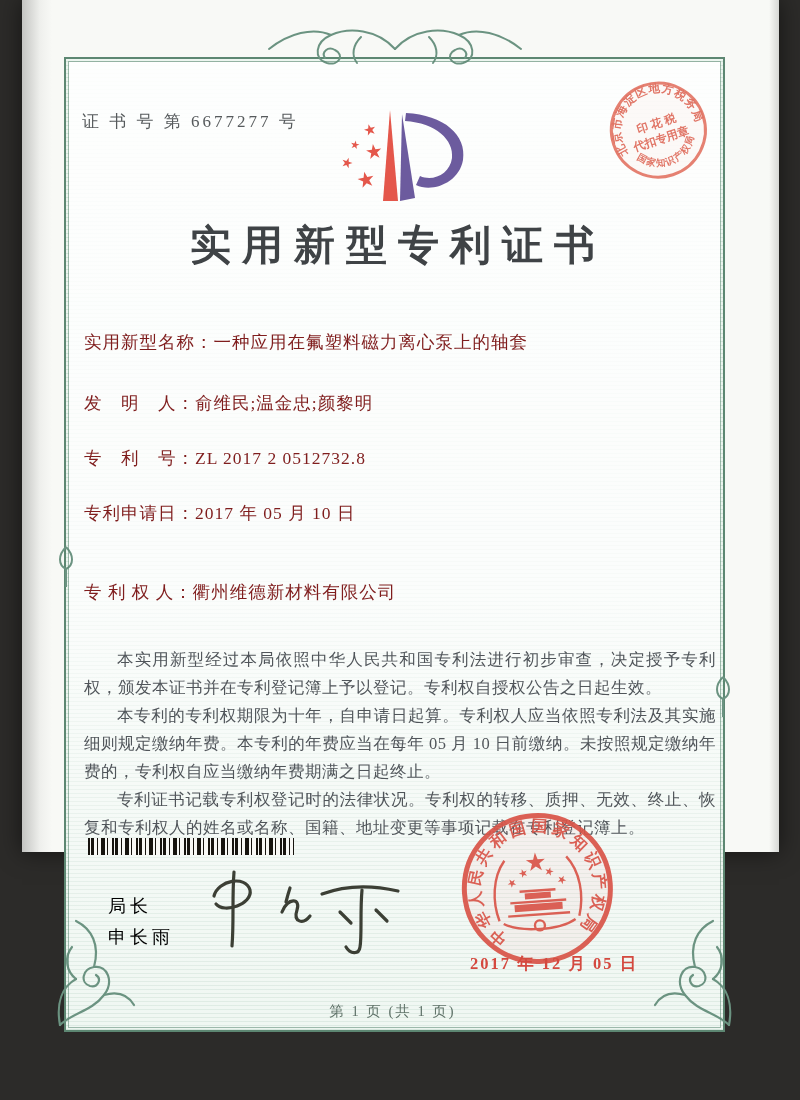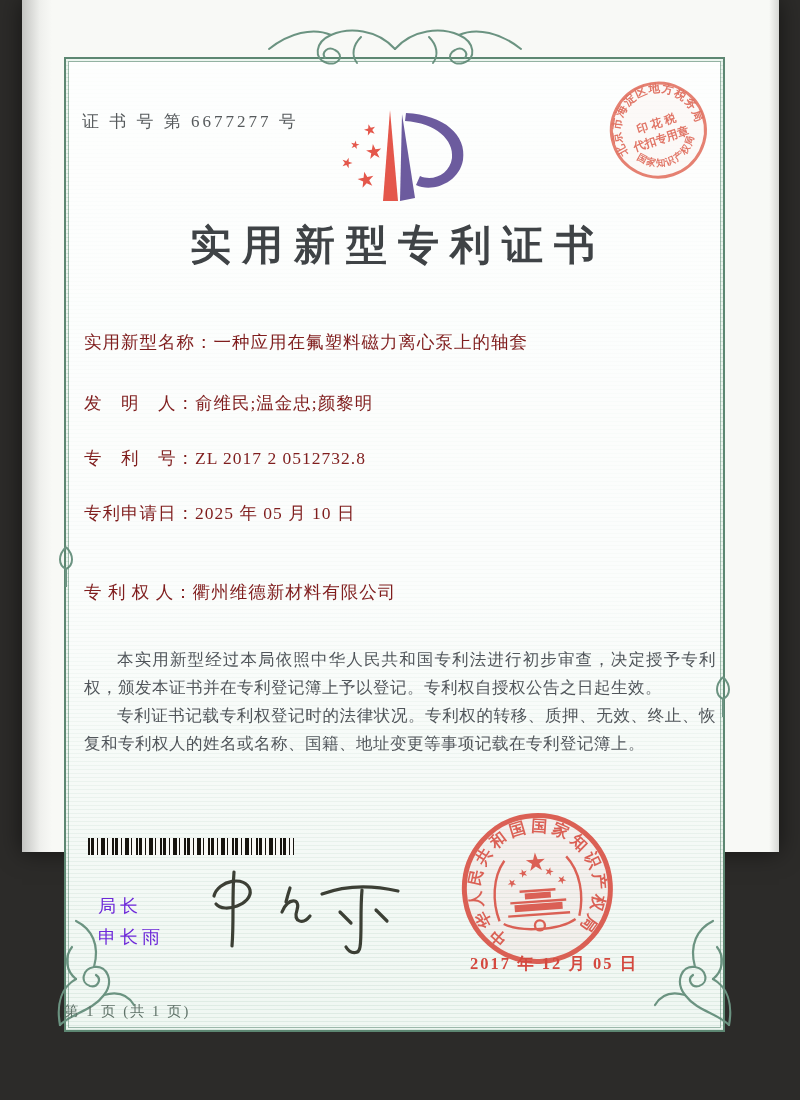--- a/index.html
+++ b/index.html
@@ -64,29 +64,29 @@
     font-size:16.5px;line-height:28px;color:#50555a;text-align:justify;
   }
   .paras p{margin:0;text-indent:2em;letter-spacing:0.5px;}
   .barcode{
     position:absolute;left:66px;top:838px;width:206px;height:17px;z-index:3;
     background:repeating-linear-gradient(90deg,
       #17140f 0 2px,#f8f8f5 2px 3px,#17140f 3px 6px,#f8f8f5 6px 9px,
       #17140f 9px 10px,#f8f8f5 10px 13px,#17140f 13px 17px,#f8f8f5 17px 19px,
       #17140f 19px 20px,#f8f8f5 20px 24px);
   }
-  .signer{position:absolute;left:76px;font-size:18px;color:#6d28d9;letter-spacing:4px;z-index:3;}
+  .signer{position:absolute;left:86px;font-size:18px;color:#000000;letter-spacing:4px;z-index:3;}
   .signature{position:absolute;left:182px;top:860px;z-index:3;}
   .main-seal{position:absolute;left:428px;top:801px;z-index:4;transform:rotate(-4deg);opacity:0.92;}
   .seal-date{
     position:absolute;left:448px;top:953px;z-index:5;
     font-size:16.5px;color:#d4493f;letter-spacing:2px;font-weight:700;
   }
   .footer{
-    position:absolute;left:42px;top:1002px;width:657px;
+    position:absolute;left:42px;top:1002px;width:657px;text-align:center;
     font-size:14.5px;color:#5f7268;letter-spacing:2px;z-index:3;
   }
   .seal-text{font-family:"Liberation Serif","DejaVu Serif",serif;font-weight:700;}
 </style>
 </head>
 <body>
 
 <div class="paper">
 
   <div class="frame">
@@ -186,28 +186,29 @@
   <div class="field" style="top:330px;">
     <span>实用新型名称：</span><span>一种应用在氟塑料磁力离心泵上的轴套</span>
   </div>
   <div class="field" style="top:391px;">
     <span>发　明　人：</span><span>俞维民;温金忠;颜黎明</span>
   </div>
   <div class="field" style="top:446px;">
     <span>专　利　号：</span><span>ZL 2017 2 0512732.8</span>
   </div>
   <div class="field" style="top:501px;">
-    <span>专利申请日：</span><span>2025 年 05 月 10 日</span>
+    <span>专利申请日：</span><span>2017 年 05 月 10 日</span>
   </div>
   <div class="field" style="top:556px;margin-top:24px;">
     <span>专 利 权 人：</span><span>衢州维德新材料有限公司</span>
   </div>
 
   <div class="paras">
     <p>本实用新型经过本局依照中华人民共和国专利法进行初步审查，决定授予专利权，颁发本证书并在专利登记簿上予以登记。专利权自授权公告之日起生效。</p>
+    <p>本专利的专利权期限为十年，自申请日起算。专利权人应当依照专利法及其实施细则规定缴纳年费。本专利的年费应当在每年 05 月 10 日前缴纳。未按照规定缴纳年费的，专利权自应当缴纳年费期满之日起终止。</p>
     <p>专利证书记载专利权登记时的法律状况。专利权的转移、质押、无效、终止、恢复和专利权人的姓名或名称、国籍、地址变更等事项记载在专利登记簿上。</p>
   </div>
 
   <div class="barcode"></div>
 
   <div class="signer" style="top:894px;">局长</div>
   <div class="signer" style="top:925px;">申长雨</div>
 
   <div class="signature">
     <svg width="215" height="95" viewBox="0 0 215 95" fill="none">

